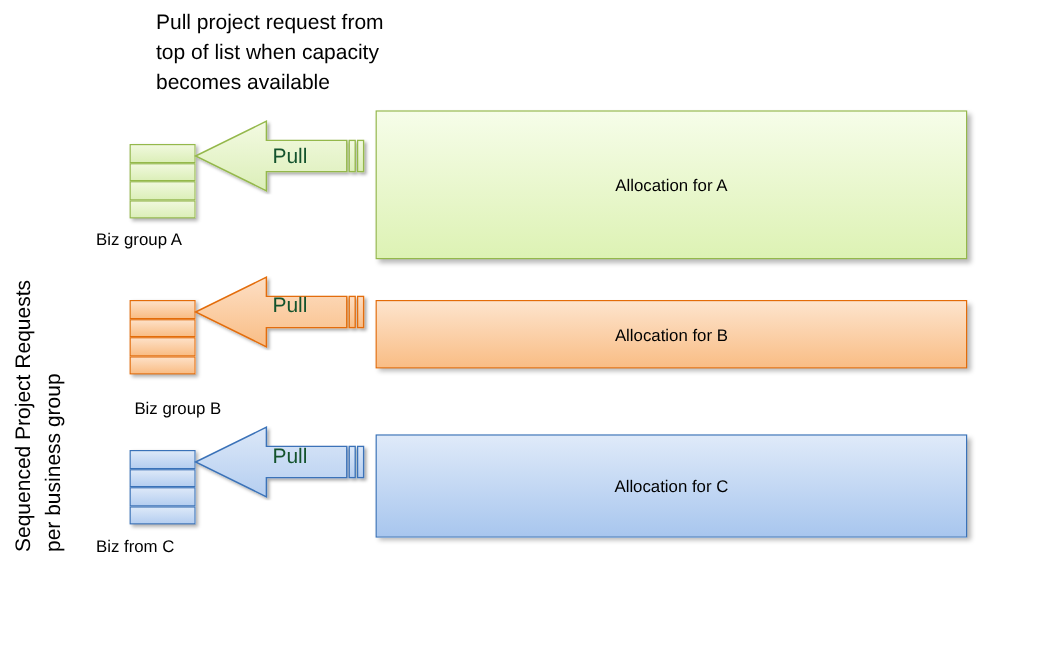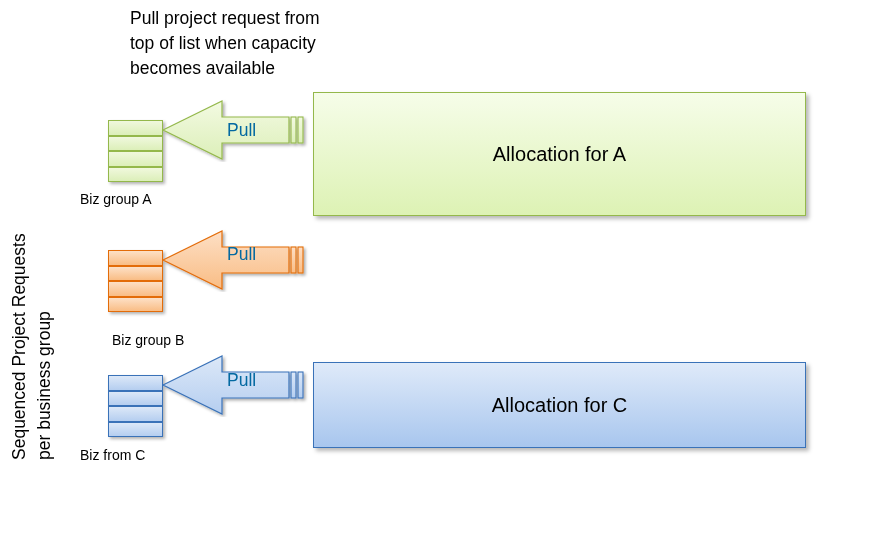--- a/index.html
+++ b/index.html
@@ -84,33 +84,33 @@
   }
 
   
   .pull-arrow {
     position: absolute;
   }
   .pull-arrow svg { display: block; }
   .pull-text {
     position: absolute;
     font-size: 17.5px;
-    color: #0369a1;
+    color: #14532d;
     white-space: nowrap;
   }
 
   
   .alloc {
     position: absolute;
     box-sizing: border-box;
     border: 1px solid;
     display: flex;
     align-items: center;
     justify-content: center;
-    font-size: 20px;
+    font-size: 14px;
     color: #000;
     box-shadow: 3px 3px 4px rgba(0,0,0,0.28);
   }
   .alloc.green {
     border-color: #94b84b;
     background: linear-gradient(to bottom, #f6fde9 0%, #ddf2b4 100%);
   }
   .alloc.orange {
     border-color: #e36c09;
     background: linear-gradient(to bottom, #fde4cd 0%, #f9bd85 100%);
@@ -206,20 +206,23 @@
       </defs>
       <g filter="url(#shB)">
         <path d="M 3 32 L 62 3 L 62 19 L 129 19 L 129 45 L 62 45 L 62 61 Z" fill="url(#gradB)" stroke="#e36c09" stroke-width="1.2"></path>
         <rect x="131" y="19" width="5" height="26" fill="url(#gradB)" stroke="#e36c09" stroke-width="1.1"></rect>
         <rect x="138" y="19" width="5" height="26" fill="url(#gradB)" stroke="#e36c09" stroke-width="1.1"></rect>
       </g>
     </svg>
   </div>
   <div class="pull-text" style="left:227px; top:244px;">Pull</div>
 
+  <div class="alloc orange" style="left:313px; top:250px; width:493px; height:57px;">
+    <span>Allocation for B</span>
+  </div>
 
   <div class="stack blue" style="left:108px; top:375px;">
     <div class="cell"></div>
     <div class="cell"></div>
     <div class="cell"></div>
     <div class="cell"></div>
   </div>
   <div class="group-label" style="left:80px; top:447px;">Biz from C</div>
 
   <div class="pull-arrow" style="left:160px; top:353px;">

